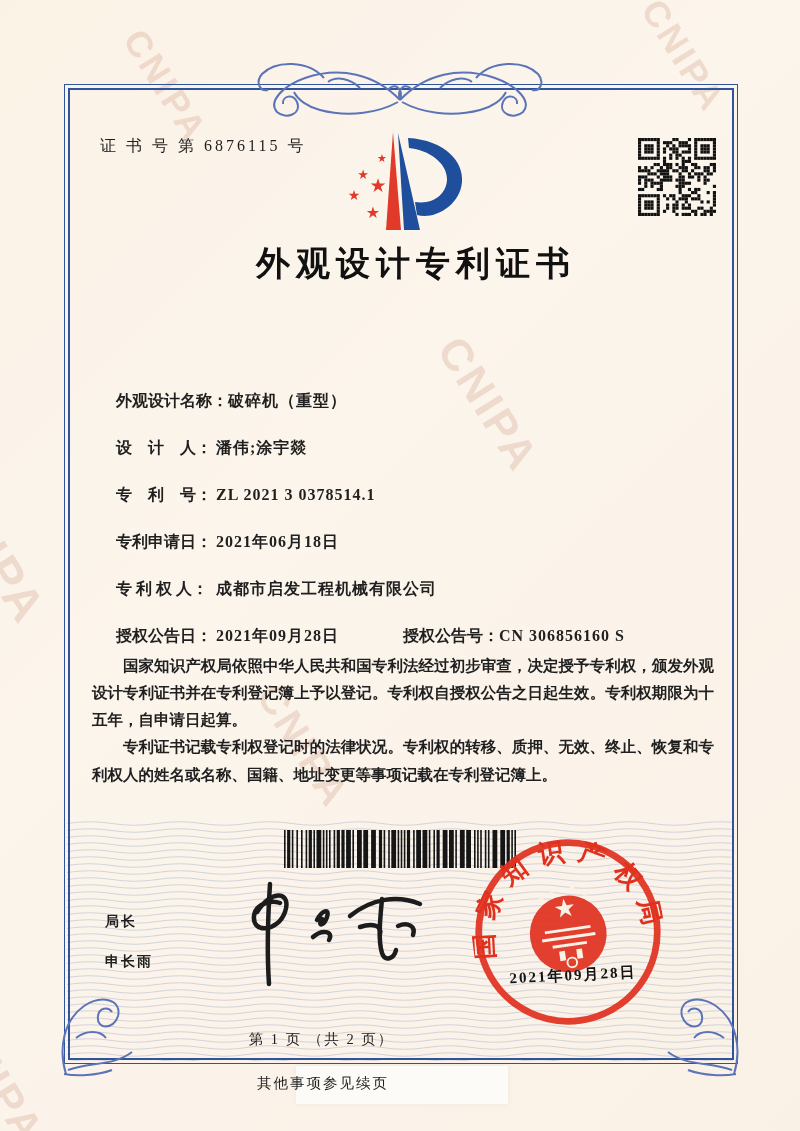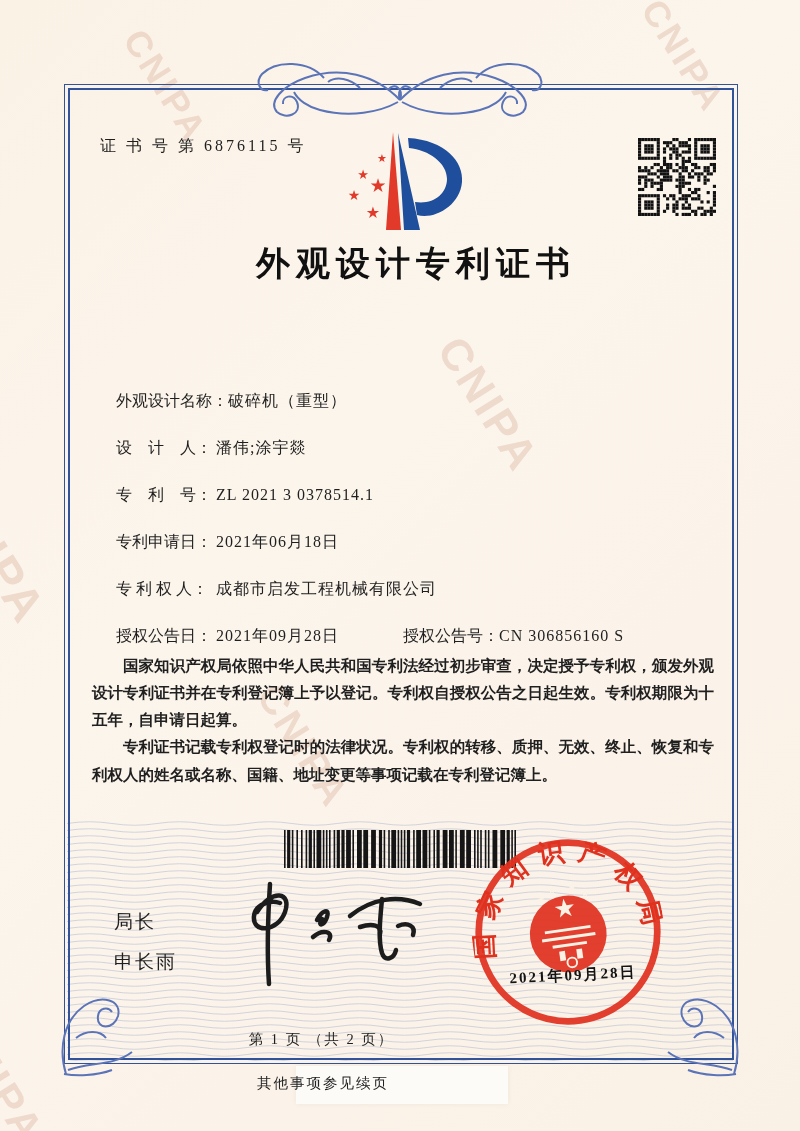--- a/index.html
+++ b/index.html
@@ -19,29 +19,29 @@
   }
   .frame-inner{position:absolute;inset:3px;border:2px solid #31539a;}
   .waves{position:absolute;left:67px;top:820px;width:666px;height:241px;overflow:hidden;}
   .certno{position:absolute;left:100px;top:136px;font-size:16px;letter-spacing:3px;}
   .logo{position:absolute;left:330px;top:126px;width:140px;height:112px;}
   .qr{position:absolute;left:638px;top:138px;width:78px;height:78px;}
   .title{
     position:absolute;left:16px;top:241px;width:800px;text-align:center;
     font-size:34px;font-weight:bold;letter-spacing:6px;color:#111;
   }
-  .fields{position:absolute;left:100px;top:330px;width:620px;}
+  .fields{position:absolute;left:100px;top:330px;width:620px;font-weight:bold;}
   .frow{height:47px;line-height:47px;font-size:16px;white-space:pre;}
   .flabel{display:inline-block;min-width:100px;}
   .fvalue{letter-spacing:1px;}
   .grant-gap{display:inline-block;width:64px;}
   .paras{position:absolute;left:92px;top:652px;width:622px;font-size:15.5px;line-height:1.75;}
   .paras p{margin:0;text-indent:2em;text-align:justify;font-weight:bold;}
   .barcode{position:absolute;left:284px;top:830px;width:236px;height:38px;}
-  .officer{position:absolute;left:114px;top:902px;font-size:19px;line-height:40px;letter-spacing:2px;}
+  .officer{position:absolute;left:105px;top:902px;font-size:14px;line-height:40px;letter-spacing:2px;font-weight:bold;}
   .sig{position:absolute;left:222px;top:880px;width:215px;height:110px;}
   .seal{position:absolute;left:472px;top:836px;width:192px;height:192px;transform:rotate(-8deg);}
   .seal-date{
     position:absolute;left:478px;top:966px;width:190px;text-align:center;
     font-size:15px;letter-spacing:2px;color:#141414;transform:rotate(-3deg);font-weight:bold;
   }
   .pageno{position:absolute;left:0;top:1030px;width:643px;text-align:center;font-size:14.5px;letter-spacing:2px;}
   .notebox{
     position:absolute;left:296px;top:1066px;width:212px;height:38px;background:#fdfbf7;
     box-shadow:0 0 6px rgba(0,0,0,.05);

